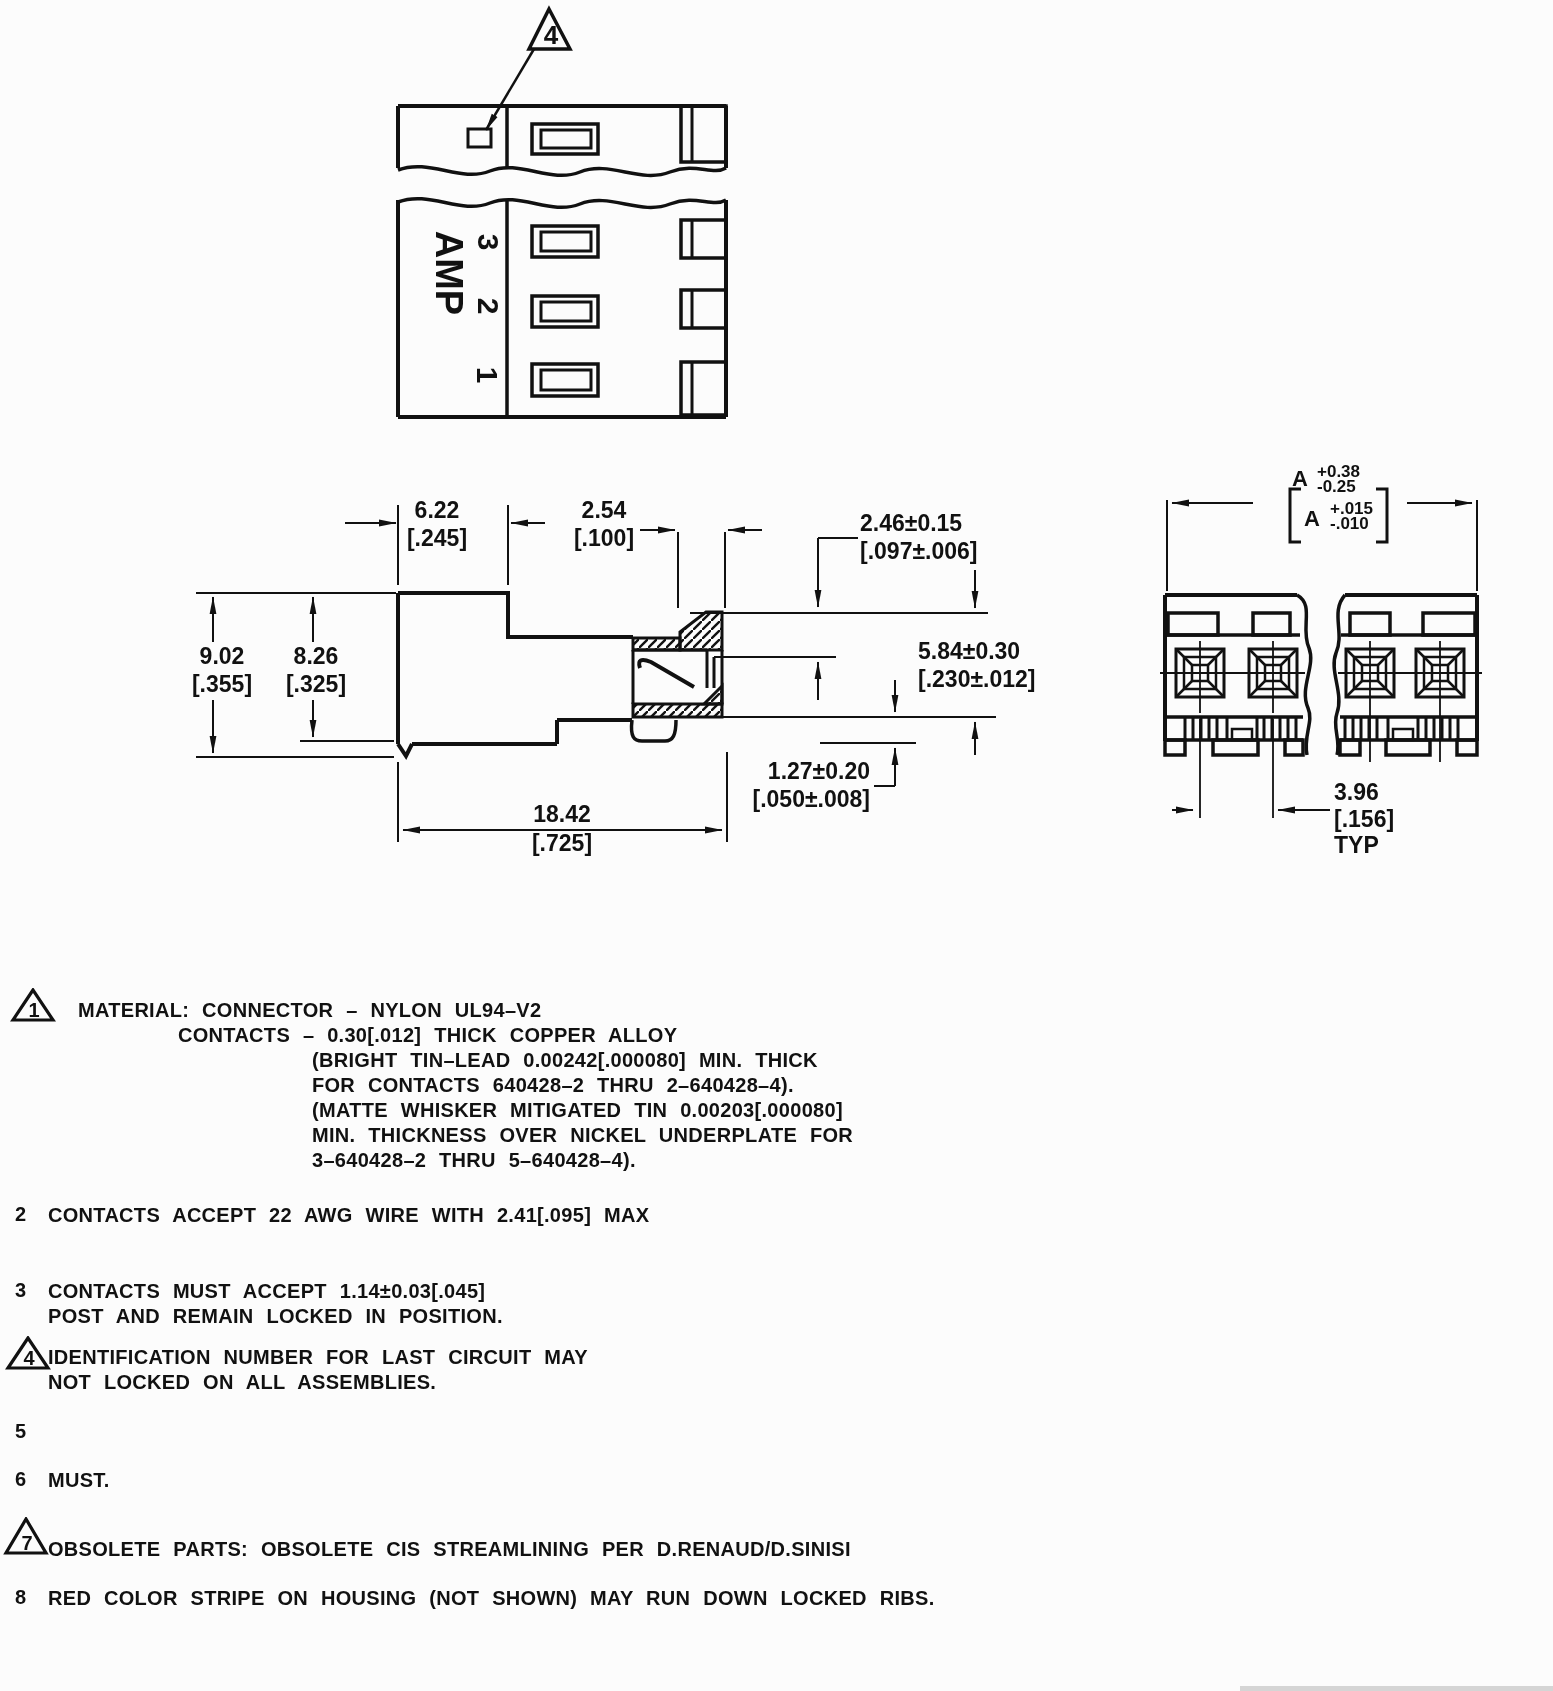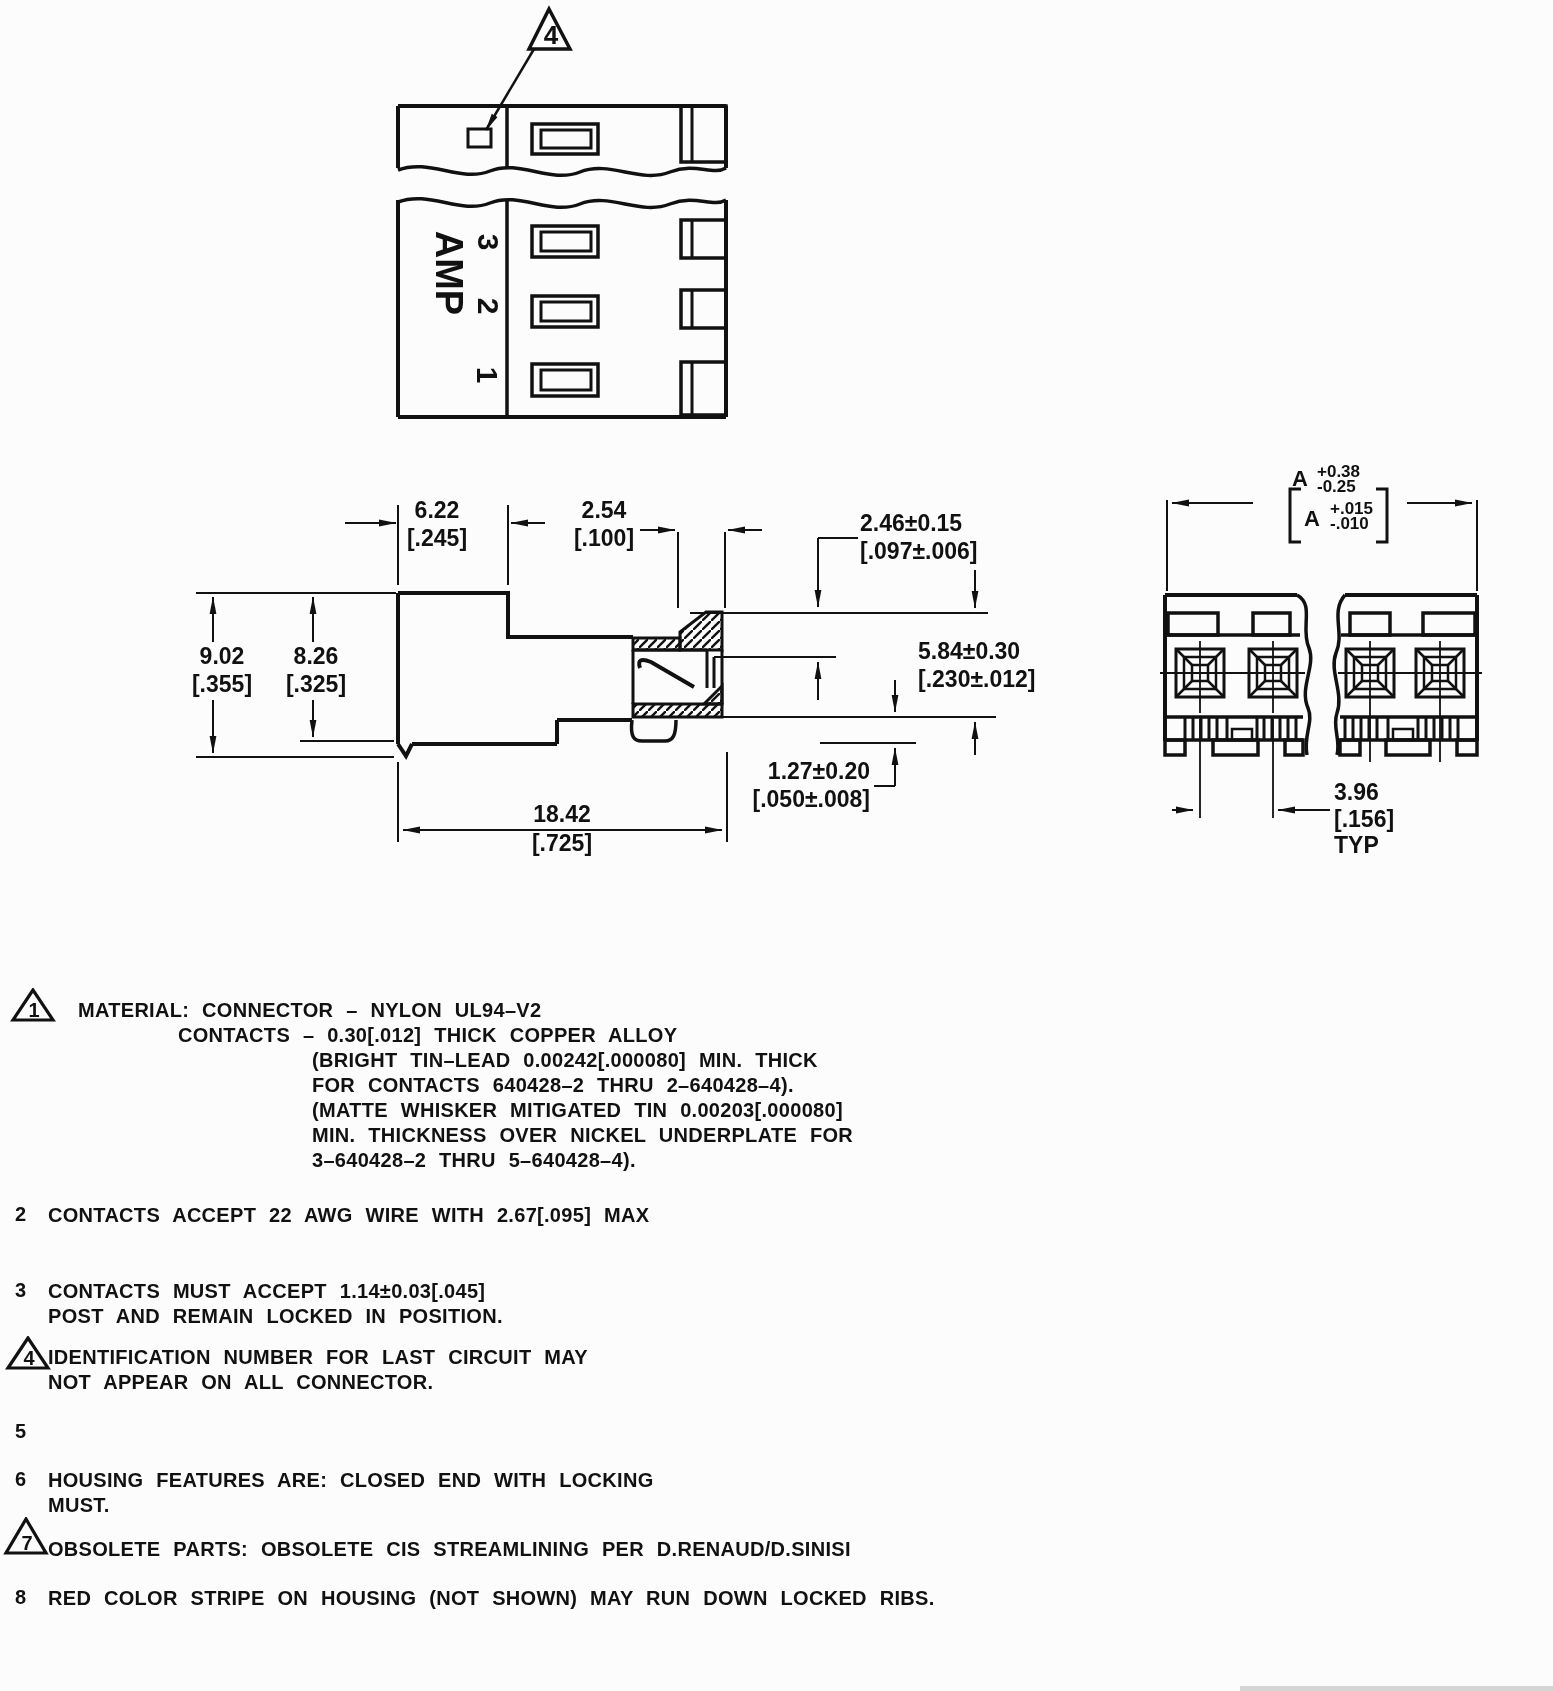--- a/index.html
+++ b/index.html
@@ -218,43 +218,42 @@
   <div class="ind1">CONTACTS – 0.30[.012] THICK COPPER ALLOY</div>
   <div class="ind2">(BRIGHT TIN–LEAD 0.00242[.000080] MIN. THICK</div>
   <div class="ind2">FOR CONTACTS 640428–2 THRU 2–640428–4).</div>
   <div class="ind2">(MATTE WHISKER MITIGATED TIN 0.00203[.000080]</div>
   <div class="ind2">MIN. THICKNESS OVER NICKEL UNDERPLATE FOR</div>
   <div class="ind2">3–640428–2 THRU 5–640428–4).</div>
 </div>
 
 <div class="note-num" style="left:15px;top:1203px">2</div>
 <div class="note" style="left:48px;top:1203px">
-  <div>CONTACTS ACCEPT 22 AWG WIRE WITH 2.67[.095] MAX</div>
+  <div>CONTACTS ACCEPT 22 AWG WIRE WITH 2.41[.095] MAX</div>
 </div>
 
 <div class="note-num" style="left:15px;top:1279px">3</div>
 <div class="note" style="left:48px;top:1279px">
   <div>CONTACTS MUST ACCEPT 1.14±0.03[.045]</div>
   <div>POST AND REMAIN LOCKED IN POSITION.</div>
 </div>
 
 <svg class="flag" style="left:5px;top:1336px" width="46" height="36">
   <polygon points="23,2 3,32 43,32" fill="none" stroke="#111" stroke-width="3.2"></polygon>
   <text x="24" y="29" font-size="20" text-anchor="middle">4</text>
 </svg>
 <div class="note" style="left:48px;top:1345px">
   <div>IDENTIFICATION NUMBER FOR LAST CIRCUIT MAY</div>
-  <div>NOT APPEAR ON ALL CONNECTOR.</div>
+  <div>NOT LOCKED ON ALL ASSEMBLIES.</div>
 </div>
 
 <div class="note-num" style="left:15px;top:1420px">5</div>
 
 <div class="note-num" style="left:15px;top:1468px">6</div>
 <div class="note" style="left:48px;top:1468px">
-  <div>HOUSING FEATURES ARE: CLOSED END WITH LOCKING</div>
   <div>MUST.</div>
 </div>
 
 <svg class="flag" style="left:3px;top:1517px" width="46" height="40">
   <polygon points="23,2 3,36 43,36" fill="none" stroke="#111" stroke-width="3.2"></polygon>
   <text x="24" y="33" font-size="20" text-anchor="middle">7</text>
 </svg>
 <div class="note" style="left:48px;top:1537px">
   <div>OBSOLETE PARTS: OBSOLETE CIS STREAMLINING PER D.RENAUD/D.SINISI</div>
 </div>

